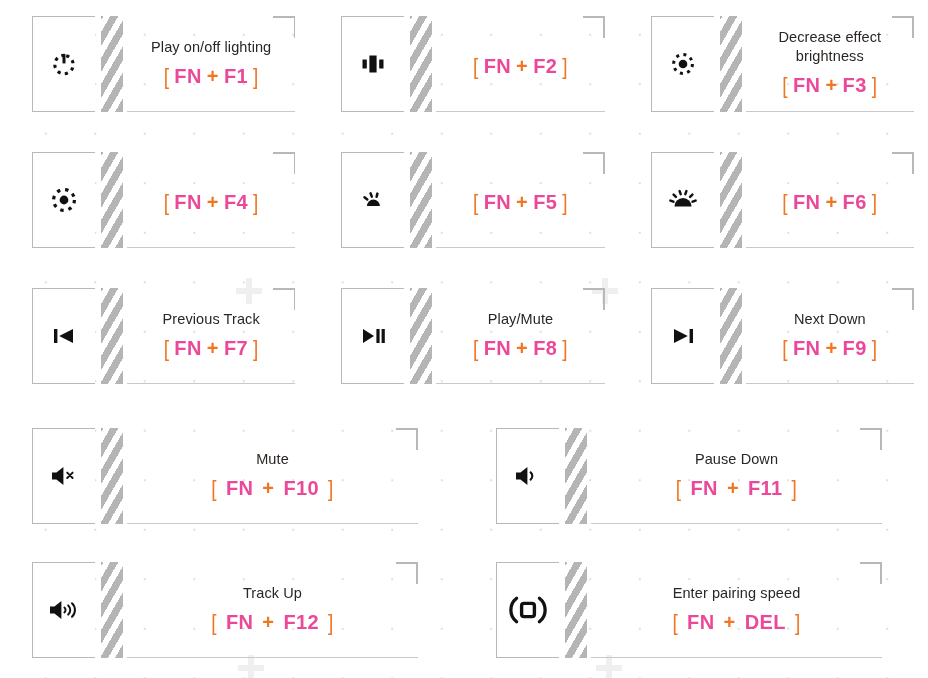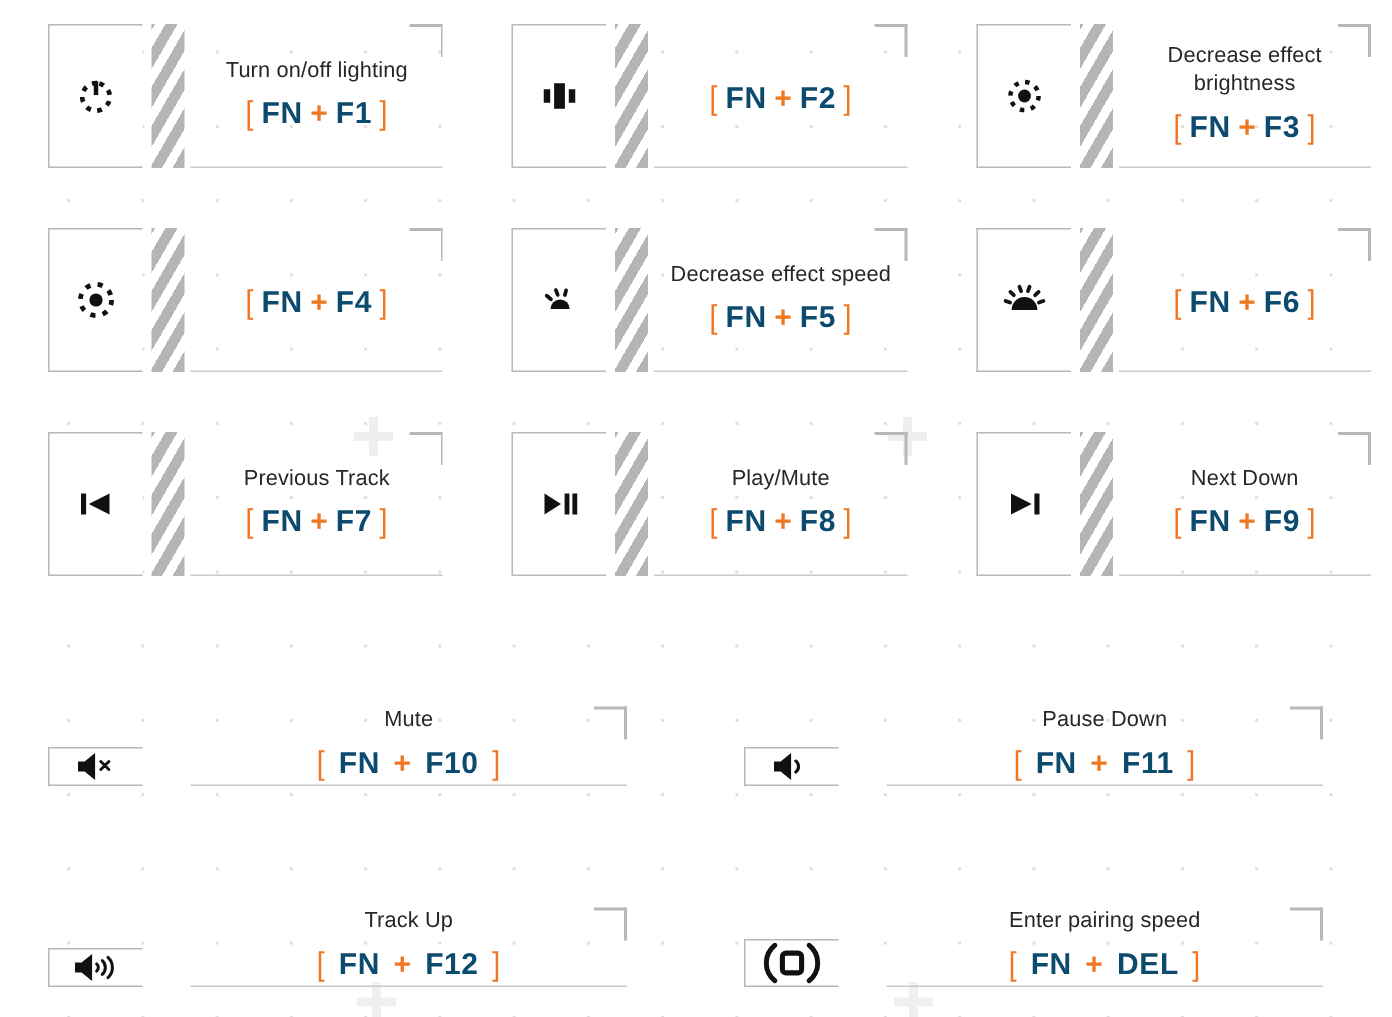--- a/index.html
+++ b/index.html
@@ -55,21 +55,21 @@
   .row-2col { padding-left: 32px; }
 
   .card {
     position: relative;
     display: flex;
     align-items: stretch;
     height: 96px;
     box-sizing: border-box;
   }
   .card.narrow { width: 264px; margin-right: 46px; }
-  .card.wide   { width: 392px; margin-right: 78px; align-items: flex-end; }
+  .card.wide   { width: 392px; margin-right: 78px; }
 
   
   .icon-cell {
     position: relative;
     width: 62px;
     flex: 0 0 62px;
     border-left: 1.6px solid #b8b8b8;
     border-top: 1.6px solid #b8b8b8;
     border-bottom: 1.6px solid #b8b8b8;
     display: flex;
@@ -140,21 +140,21 @@
     color: #ef7622;
     font-weight: normal;
     font-size: 19px;
     transform: scaleY(1.15);
   }
   .plus {
     color: #ef7622;
     font-weight: bold;
     font-size: 20px;
   }
-  .keycap { color: #0c4a6e; }
+  .keycap { color: #ec4899; }
   .combo.spaced { gap: 9px; }
 </style>
 </head>
 <body>
 
 <div id="bg-grid"></div>
 <div id="crop-marks">
     <div class="cross" style="left: 236px; top: 278px;"></div>
     <div class="cross" style="left: 592px; top: 278px;"></div>
     <div class="cross" style="left: 238px; top: 655px;"></div>
@@ -167,21 +167,21 @@
         <div class="icon-cell">
           <span>
     <svg width="30" height="30" viewBox="0 0 30 30">
       <circle cx="15" cy="15.6" r="9.2" fill="none" stroke="#111" stroke-width="3.1" stroke-linecap="butt" stroke-dasharray="3.2 4.3" transform="rotate(-76 15 15.6)"></circle>
       <rect x="13.5" y="5.2" width="3" height="9.2" fill="#111"></rect>
     </svg>
           </span>
         </div>
         <div class="stripes"></div>
         <div class="text-cell">
-          <div class="caption">Turn on/off lighting</div>
+          <div class="caption">Play on/off lighting</div>
           <div class="combo">
             <span class="brk">[</span>
             <span class="keycap">FN</span>
             <span class="plus">+</span>
             <span class="keycap">F1</span>
             <span class="brk">]</span>
           </div>
         </div>
       </div>
       <div class="card narrow">
@@ -254,21 +254,20 @@
     <svg width="32" height="26" viewBox="0 0 32 26">
       <path d="M10 19 a6.4 6.4 0 0 1 12.8 0 z" fill="#111"></path>
       <path d="M7.5 10.2 l2.8 2.3" stroke="#111" stroke-width="2.5" stroke-linecap="round"></path>
       <path d="M13.6 6.4 l1.2 3.2" stroke="#111" stroke-width="2.5" stroke-linecap="round"></path>
       <path d="M20.4 6.6 l-0.8 3.1" stroke="#111" stroke-width="2.5" stroke-linecap="round"></path>
     </svg>
           </span>
         </div>
         <div class="stripes"></div>
         <div class="text-cell">
-          <div class="caption">Decrease effect speed</div>
           <div class="combo">
             <span class="brk">[</span>
             <span class="keycap">FN</span>
             <span class="plus">+</span>
             <span class="keycap">F5</span>
             <span class="brk">]</span>
           </div>
         </div>
       </div>
       <div class="card narrow">

